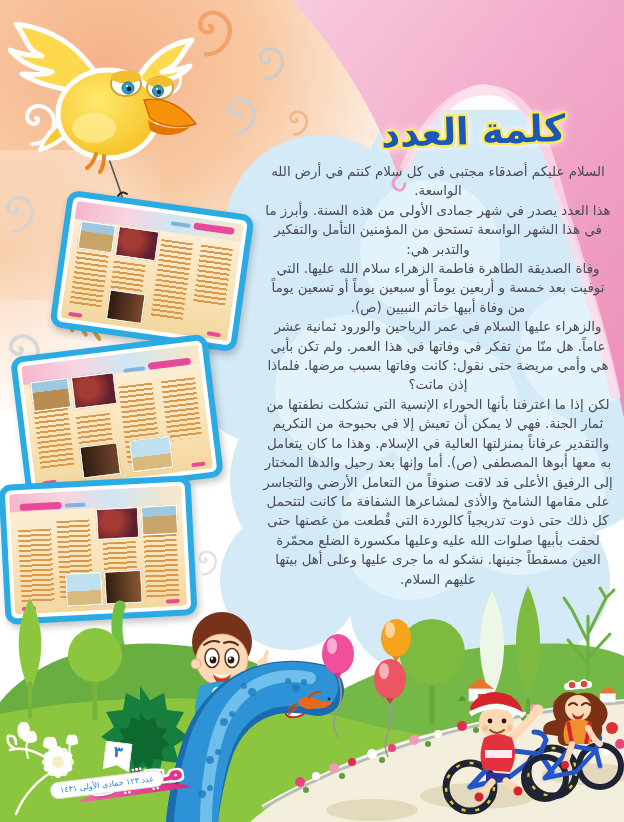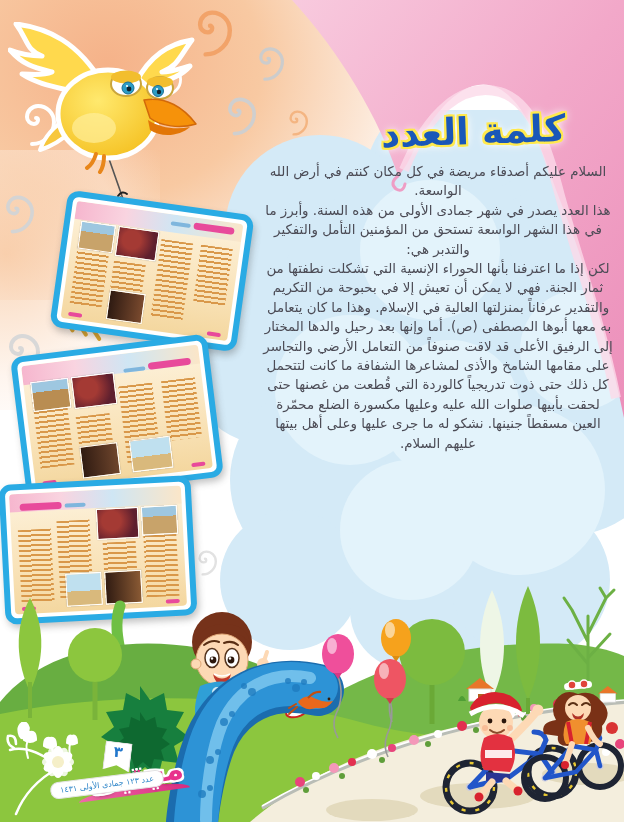--- a/index.html
+++ b/index.html
@@ -209,22 +209,24 @@
       <div class="im" style="left:76%;top:16%;width:20%;height:22%;background:linear-gradient(#9ec7e0 35%,#c8a36a 35%)"></div>
       <div class="im" style="left:30%;top:68%;width:20%;height:26%;background:linear-gradient(#bfe0ef 55%,#d9b97c 45%)"></div>
       <div class="im" style="left:53%;top:68%;width:20%;height:26%;background:linear-gradient(90deg,#301b12,#8a5a34)"></div>
       <div class="mark" style="left:4%"></div>
       <div class="mark" style="right:4%"></div>
     </div>
   </div>
 
   <div class="abs title">كلمة العدد</div>
   <div class="abs article">
-    <p>السلام عليكم أصدقاء مريضة في كل مكان كنتم في أرض الله الواسعة.</p>
+    <p>السلام عليكم أصدقاء مجتبى في كل سلام كنتم في أرض الله الواسعة.</p>
     <p>هذا العدد يصدر في شهر جمادى الأولى من هذه السنة. وأبرز ما في هذا الشهر الواسعة تستحق من المؤمنين التأمل والتفكير والتدبر هي:</p>
+    <p>وفاة الصديقة الطاهرة فاطمة الزهراء سلام الله عليها. التي توفيت بعد خمسة و أربعين يوماً أو سبعين يوماً أو تسعين يوماً من وفاة أبيها خاتم النبيين (ص).</p>
+    <p>والزهراء عليها السلام في عمر الرياحين والورود ثمانية عشر عاماً. هل منّا من تفكر في وفاتها في هذا العمر. ولم تكن بأبي هي وأمي مريضة حتى نقول: كانت وفاتها بسبب مرضها. فلماذا إذن ماتت؟</p>
     <p>لكن إذا ما اعترفنا بأنها الحوراء الإنسية التي تشكلت نطفتها من ثمار الجنة. فهي لا يمكن أن تعيش إلا في بحبوحة من التكريم والتقدير عرفاناً بمنزلتها العالية في الإسلام. وهذا ما كان يتعامل به معها أبوها المصطفى (ص). أما وإنها بعد رحيل والدها المختار إلى الرفيق الأعلى قد لاقت صنوفاً من التعامل الأرضي والتجاسر على مقامها الشامخ والأذى لمشاعرها الشفافة ما كانت لتتحمل كل ذلك حتى ذوت تدريجياً كالوردة التي قُطعت من غصنها حتى لحقت بأبيها صلوات الله عليه وعليها مكسورة الضلع محمّرة العين مسقطاً جنينها. نشكو له ما جرى عليها وعلى أهل بيتها عليهم السلام.</p>
   </div>
 
   <svg class="abs" style="left:0;top:582px" width="624" height="240" viewBox="0 0 624 240">
 
     <path d="M120,24 C108,60 136,92 120,126 C112,146 118,162 126,174" stroke="#6fbf44" stroke-width="11" fill="none" stroke-linecap="round"></path>
 
     <path fill="#68ae41" d="M0,120 C40,70 120,52 200,66 C260,76 310,104 350,140 L350,240 L0,240 Z"></path>
     <path fill="#74b848" d="M280,150 C360,80 470,58 570,62 C590,63 610,68 624,74 L624,240 L280,240 Z"></path>
     <path fill="#8cc63e" d="M0,132 C120,108 260,112 360,140 C470,170 560,150 624,120 L624,240 L0,240 Z"></path>

